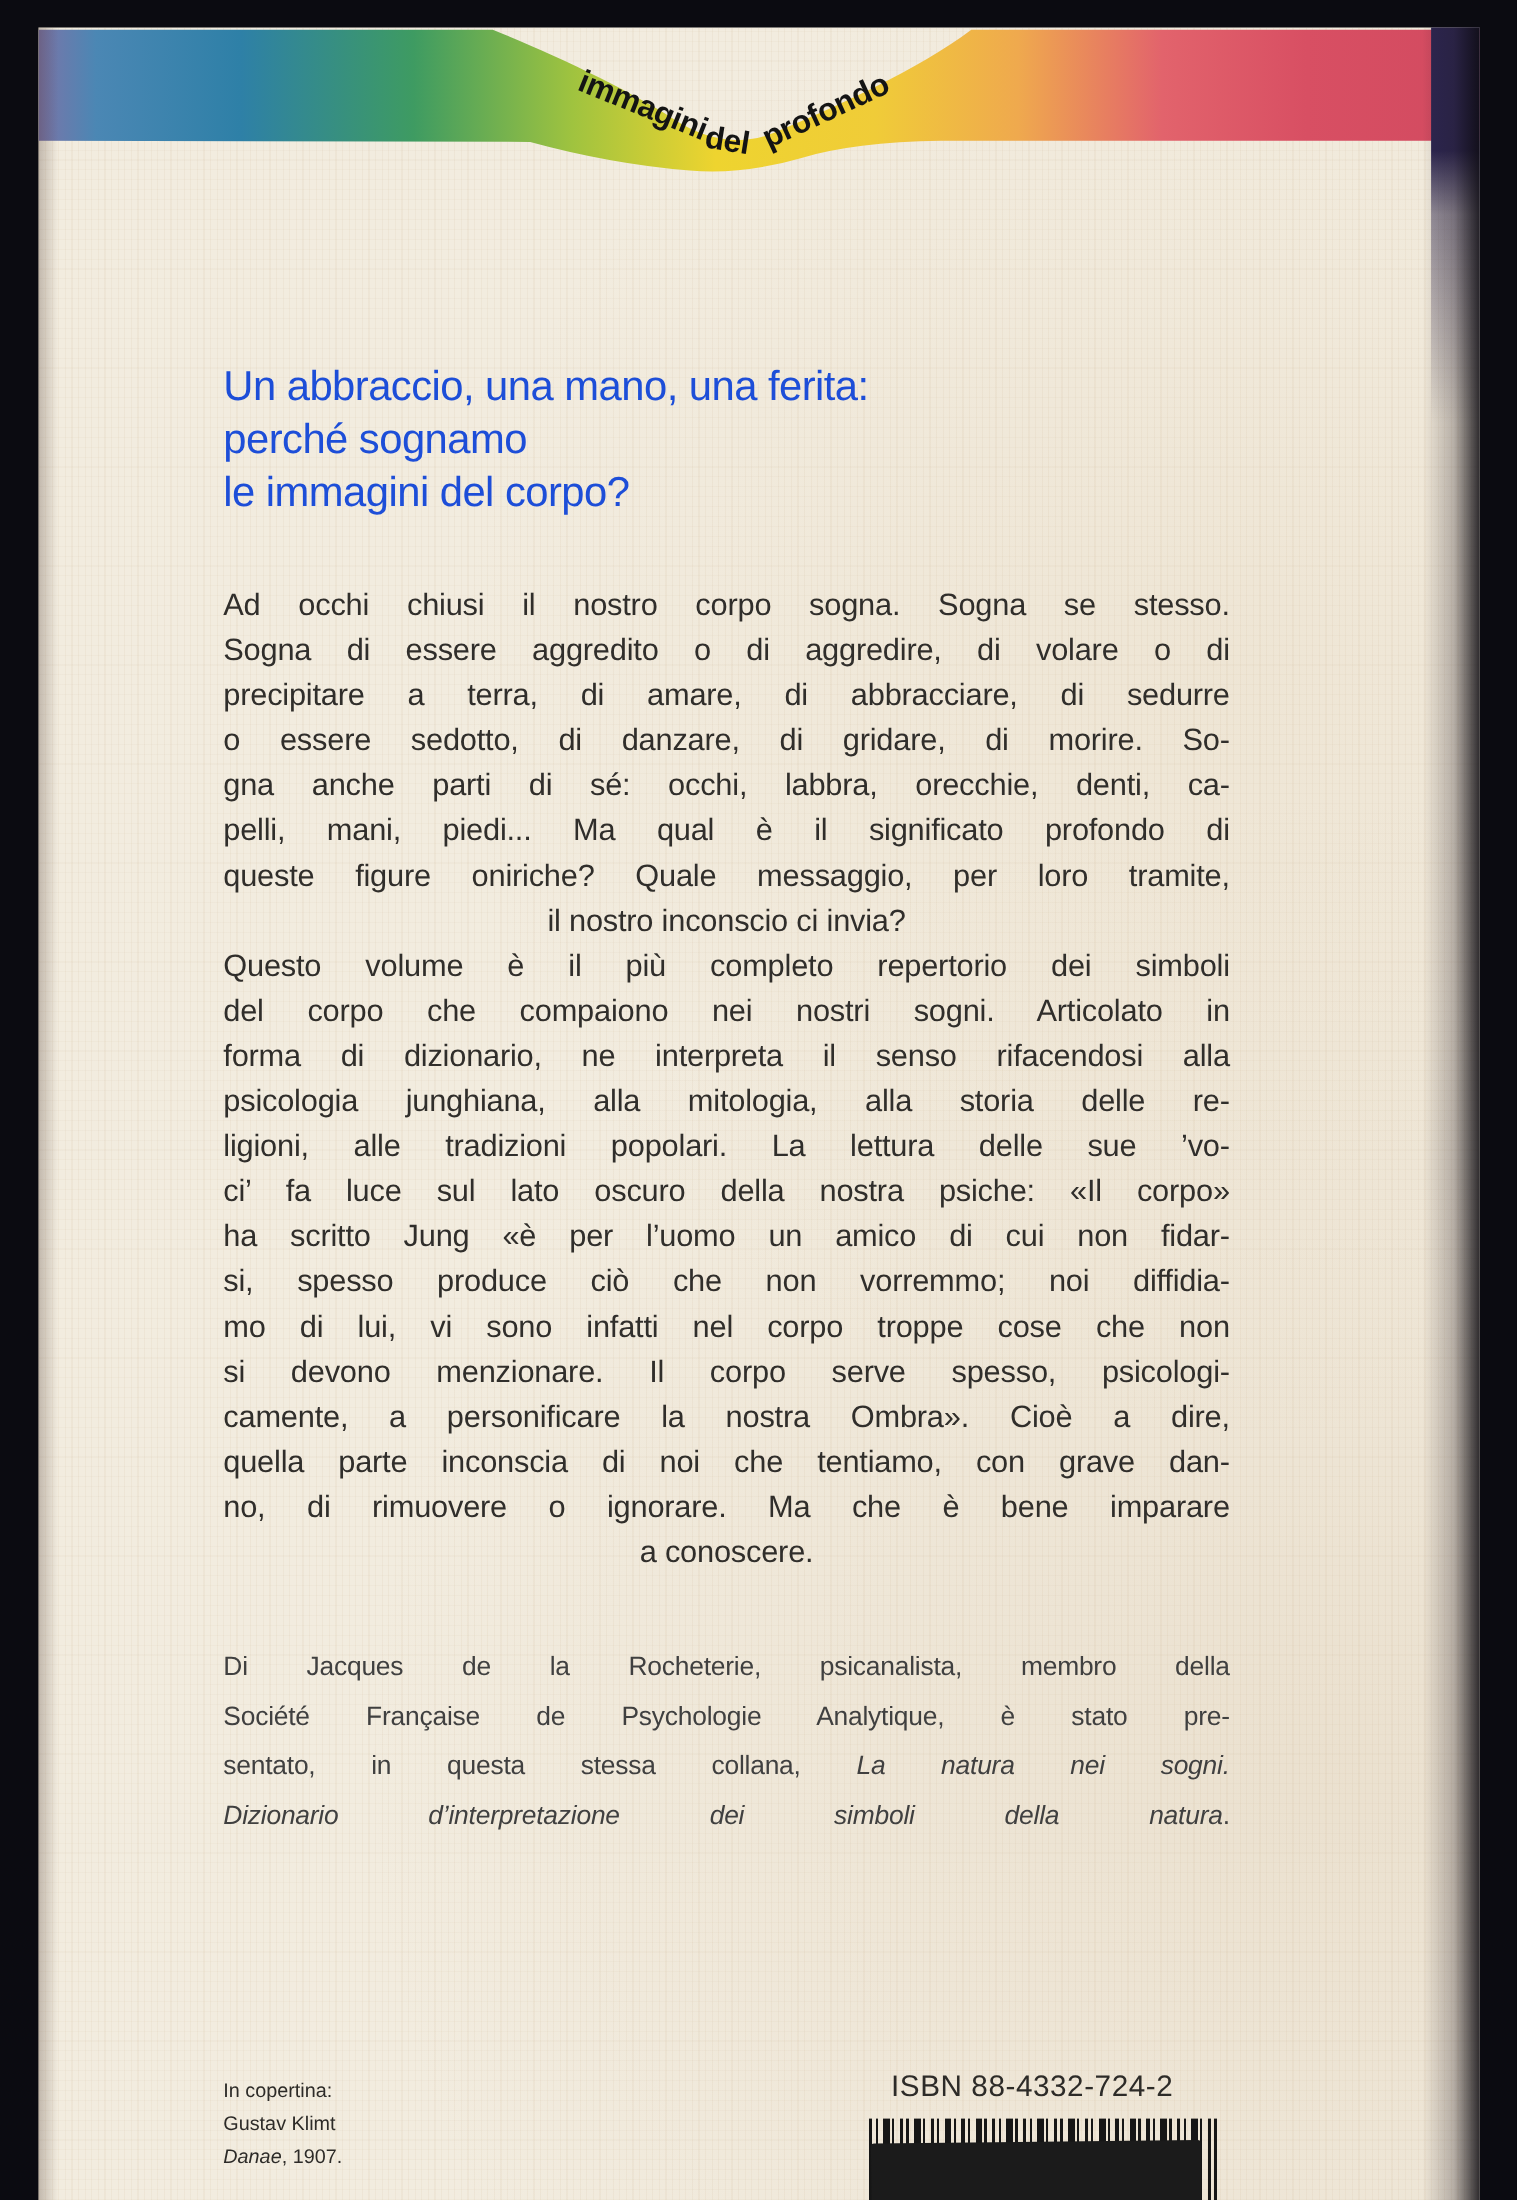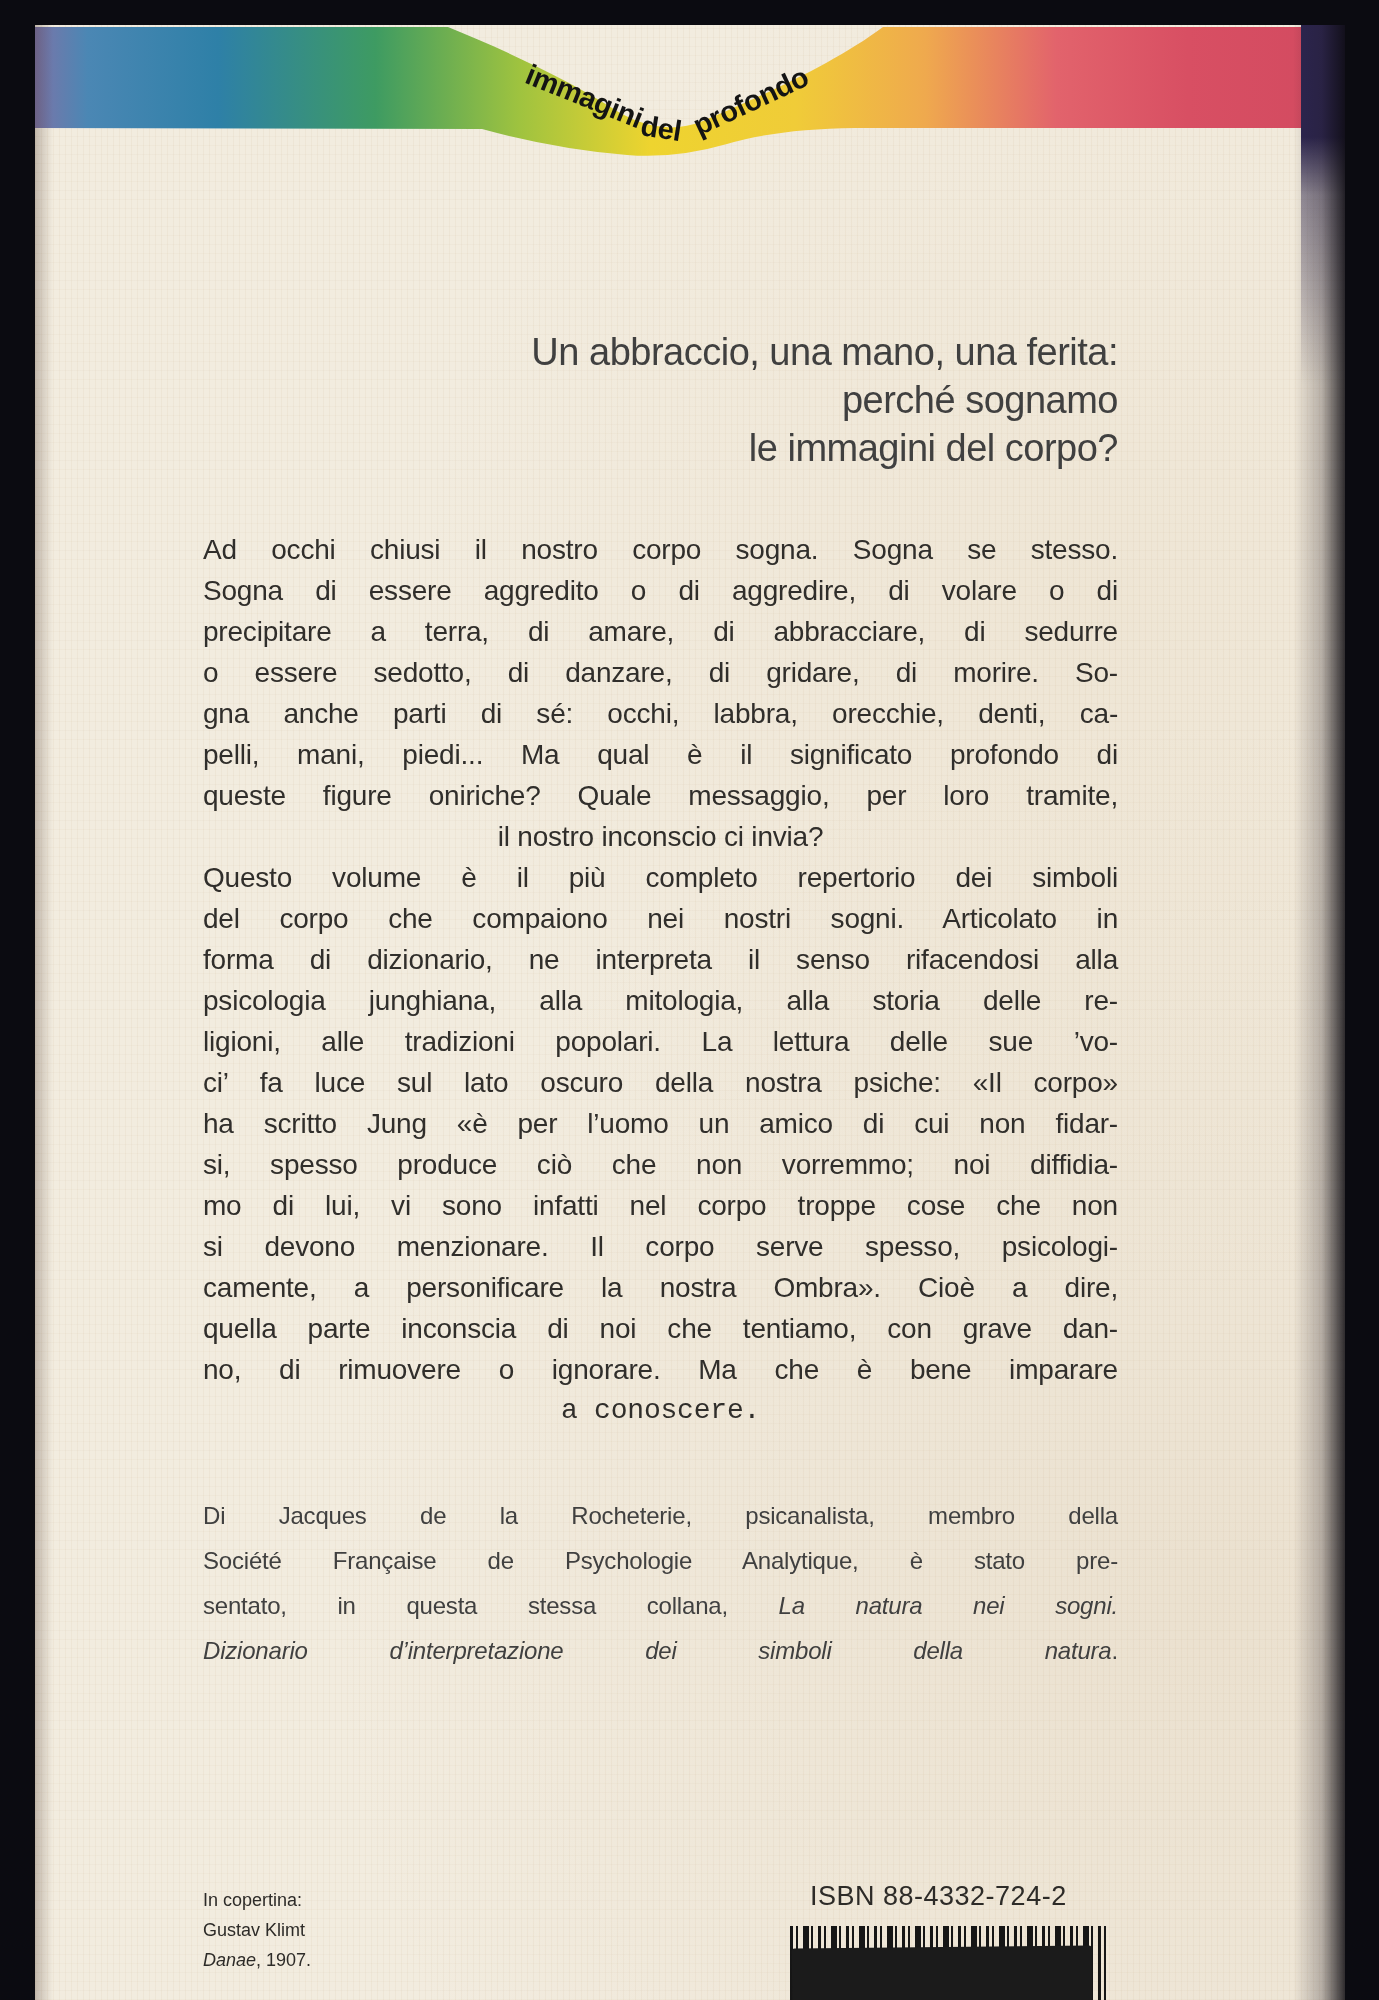--- a/index.html
+++ b/index.html
@@ -34,22 +34,22 @@
   }
   .banner-word {
     position:absolute; font-weight:700; font-size:29px; color:#141414;
     letter-spacing:-0.5px; white-space:nowrap; transform-origin:0 50%;
   }
   #bw-0 { left:492px; top:32px;  transform:rotate(22deg); }
   #bw-1 { left:606px; top:84px;  transform:rotate(9deg); }
   #bw-2 { left:660px; top:86px;  transform:rotate(-25deg); }
   .title-block {
     position:absolute; left:168px; top:303px; width:915px;
-    text-align:right; font-size:38px; line-height:48px;
-    color:#404040; letter-spacing:-0.5px;
+    text-align:left; font-size:38px; line-height:48px;
+    color:#1d4ed8; letter-spacing:-0.5px;
   }
   .body-block {
     position:absolute; left:168px; top:504px; width:915px;
     font-size:28px; line-height:41px; color:#302e2b; letter-spacing:-0.2px;
   }
   .body-line, .author-line { text-align:justify; text-align-last:justify; }
   .author-block {
     position:absolute; left:168px; top:1468px; width:915px;
     font-size:24px; line-height:45px; color:#404040; letter-spacing:-0.2px;
   }
@@ -131,21 +131,21 @@
         <div class="body-line" data-interactable="false">psicologia junghiana, alla mitologia, alla storia delle re-</div>
         <div class="body-line" data-interactable="false">ligioni, alle tradizioni popolari. La lettura delle sue ’vo-</div>
         <div class="body-line" data-interactable="false">ci’ fa luce sul lato oscuro della nostra psiche: «Il corpo»</div>
         <div class="body-line" data-interactable="false">ha scritto Jung «è per l’uomo un amico di cui non fidar-</div>
         <div class="body-line" data-interactable="false">si, spesso produce ciò che non vorremmo; noi diffidia-</div>
         <div class="body-line" data-interactable="false">mo di lui, vi sono infatti nel corpo troppe cose che non</div>
         <div class="body-line" data-interactable="false">si devono menzionare. Il corpo serve spesso, psicologi-</div>
         <div class="body-line" data-interactable="false">camente, a personificare la nostra Ombra». Cioè a dire,</div>
         <div class="body-line" data-interactable="false">quella parte inconscia di noi che tentiamo, con grave dan-</div>
         <div class="body-line" data-interactable="false">no, di rimuovere o ignorare. Ma che è bene imparare</div>
-        <div class="body-line" data-interactable="false" style="text-align: center; text-align-last: center; font-family: Liberation Mono, monospace;">a conoscere.</div>
+        <div class="body-line" data-interactable="false" style="text-align: center; text-align-last: center;">a conoscere.</div>
       </div>
 
     <div class="author-block" data-interactable="false">
         <div class="author-line" data-interactable="false"><span data-interactable="false">Di Jacques de la Rocheterie, psicanalista, membro della</span></div>
         <div class="author-line" data-interactable="false"><span data-interactable="false">Société Française de Psychologie Analytique, è stato pre-</span></div>
         <div class="author-line" data-interactable="false"><span data-interactable="false">sentato, in questa stessa collana, </span><span data-interactable="false" style="font-style: italic;">La natura nei sogni.</span></div>
         <div class="author-line" data-interactable="false"><span data-interactable="false" style="font-style: italic;">Dizionario d’interpretazione dei simboli della natura</span><span data-interactable="false">.</span></div>
       </div>
 
     <div class="credit-block" data-interactable="false">

